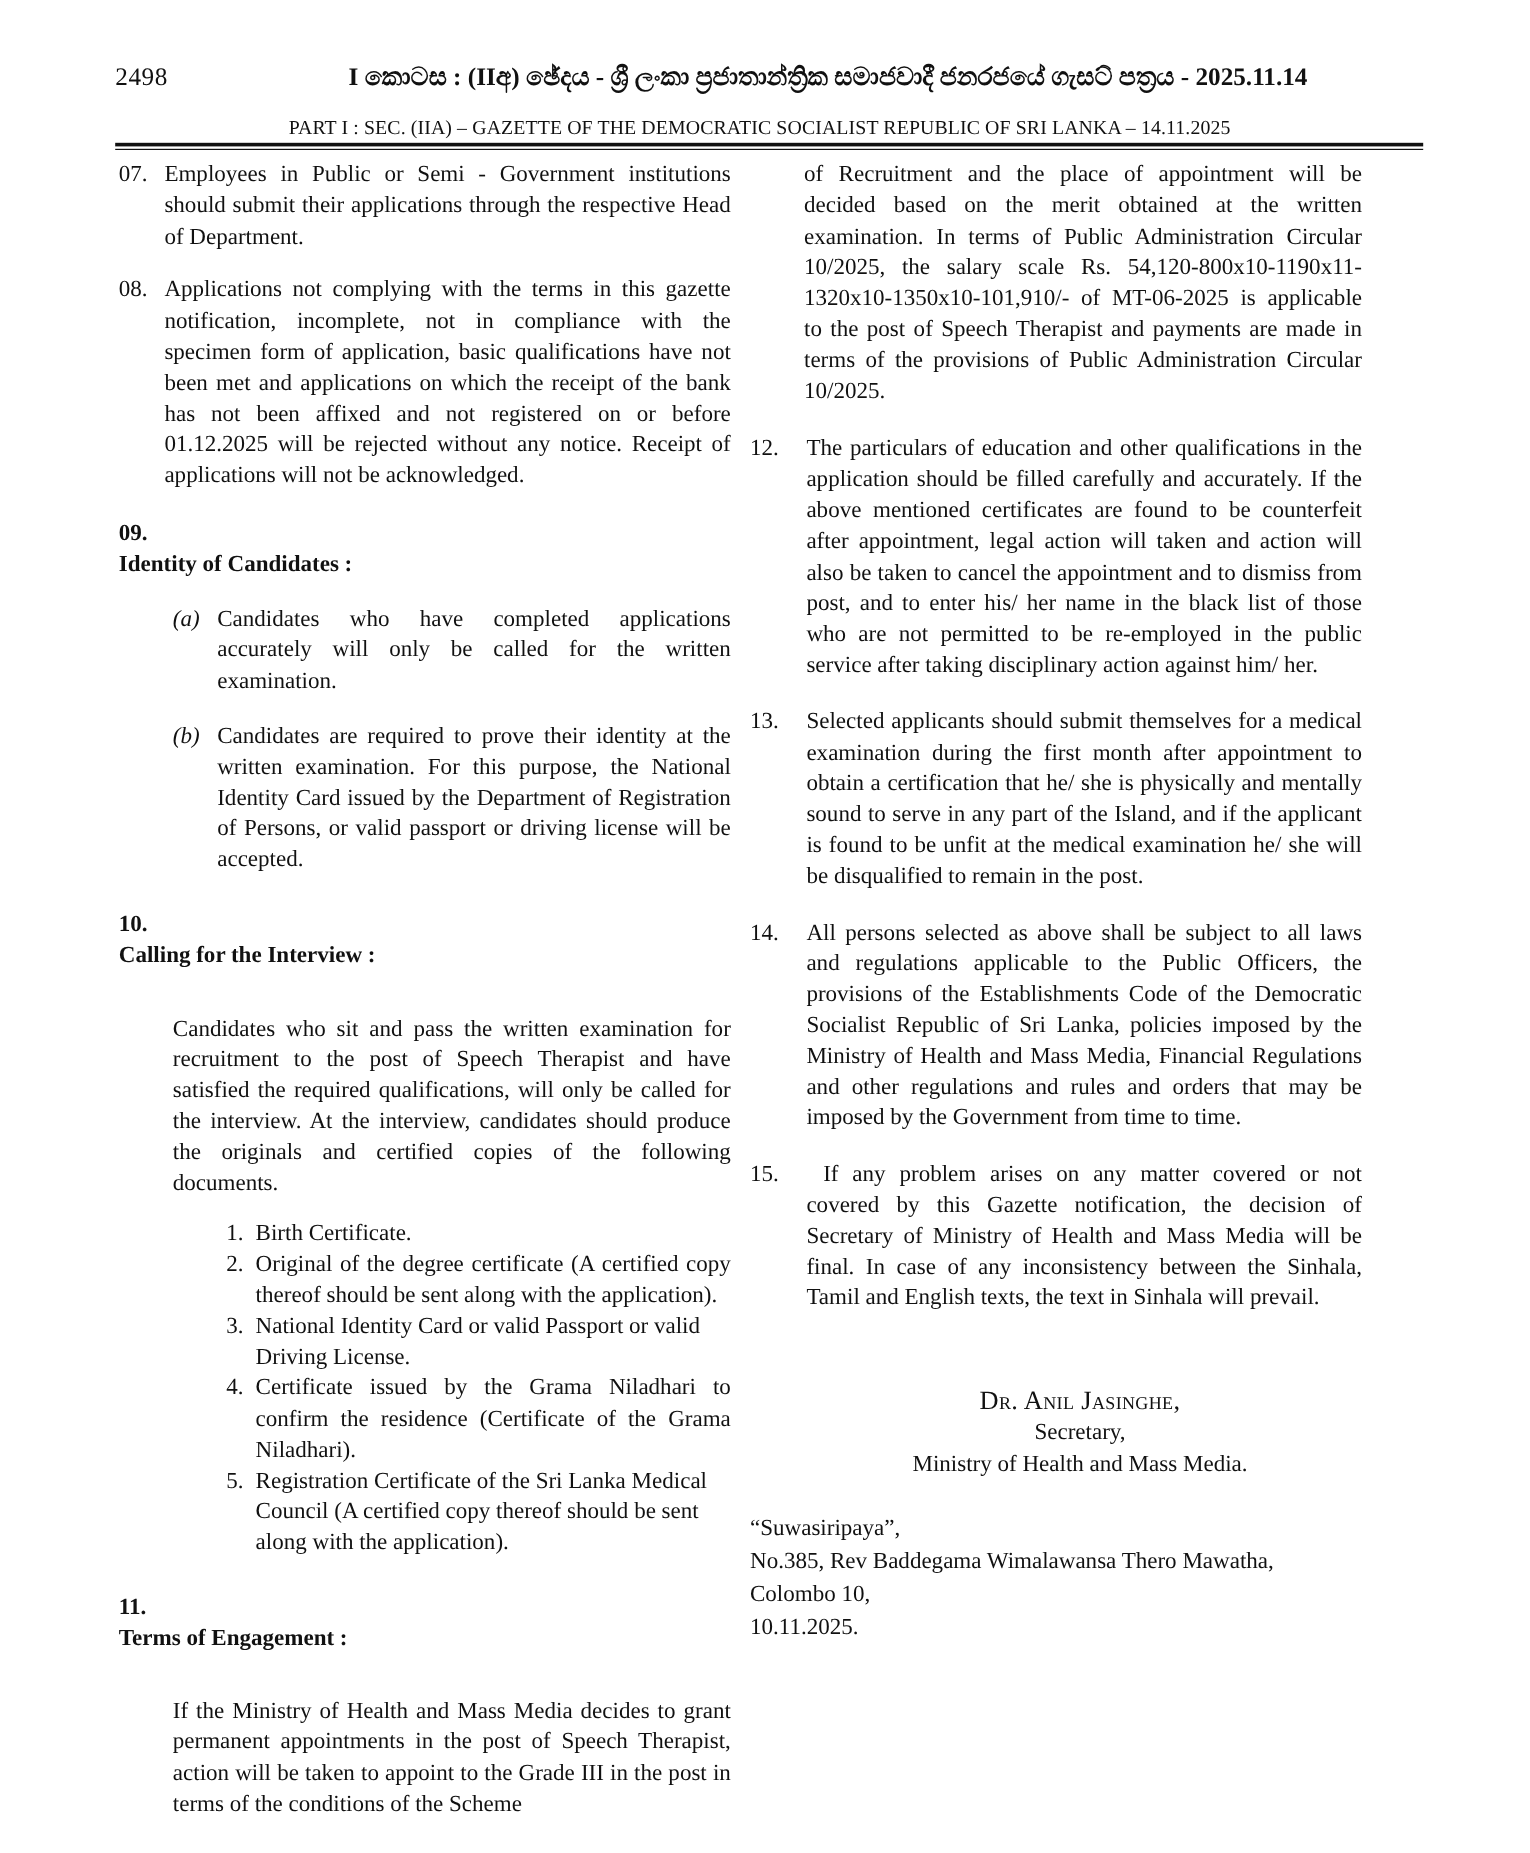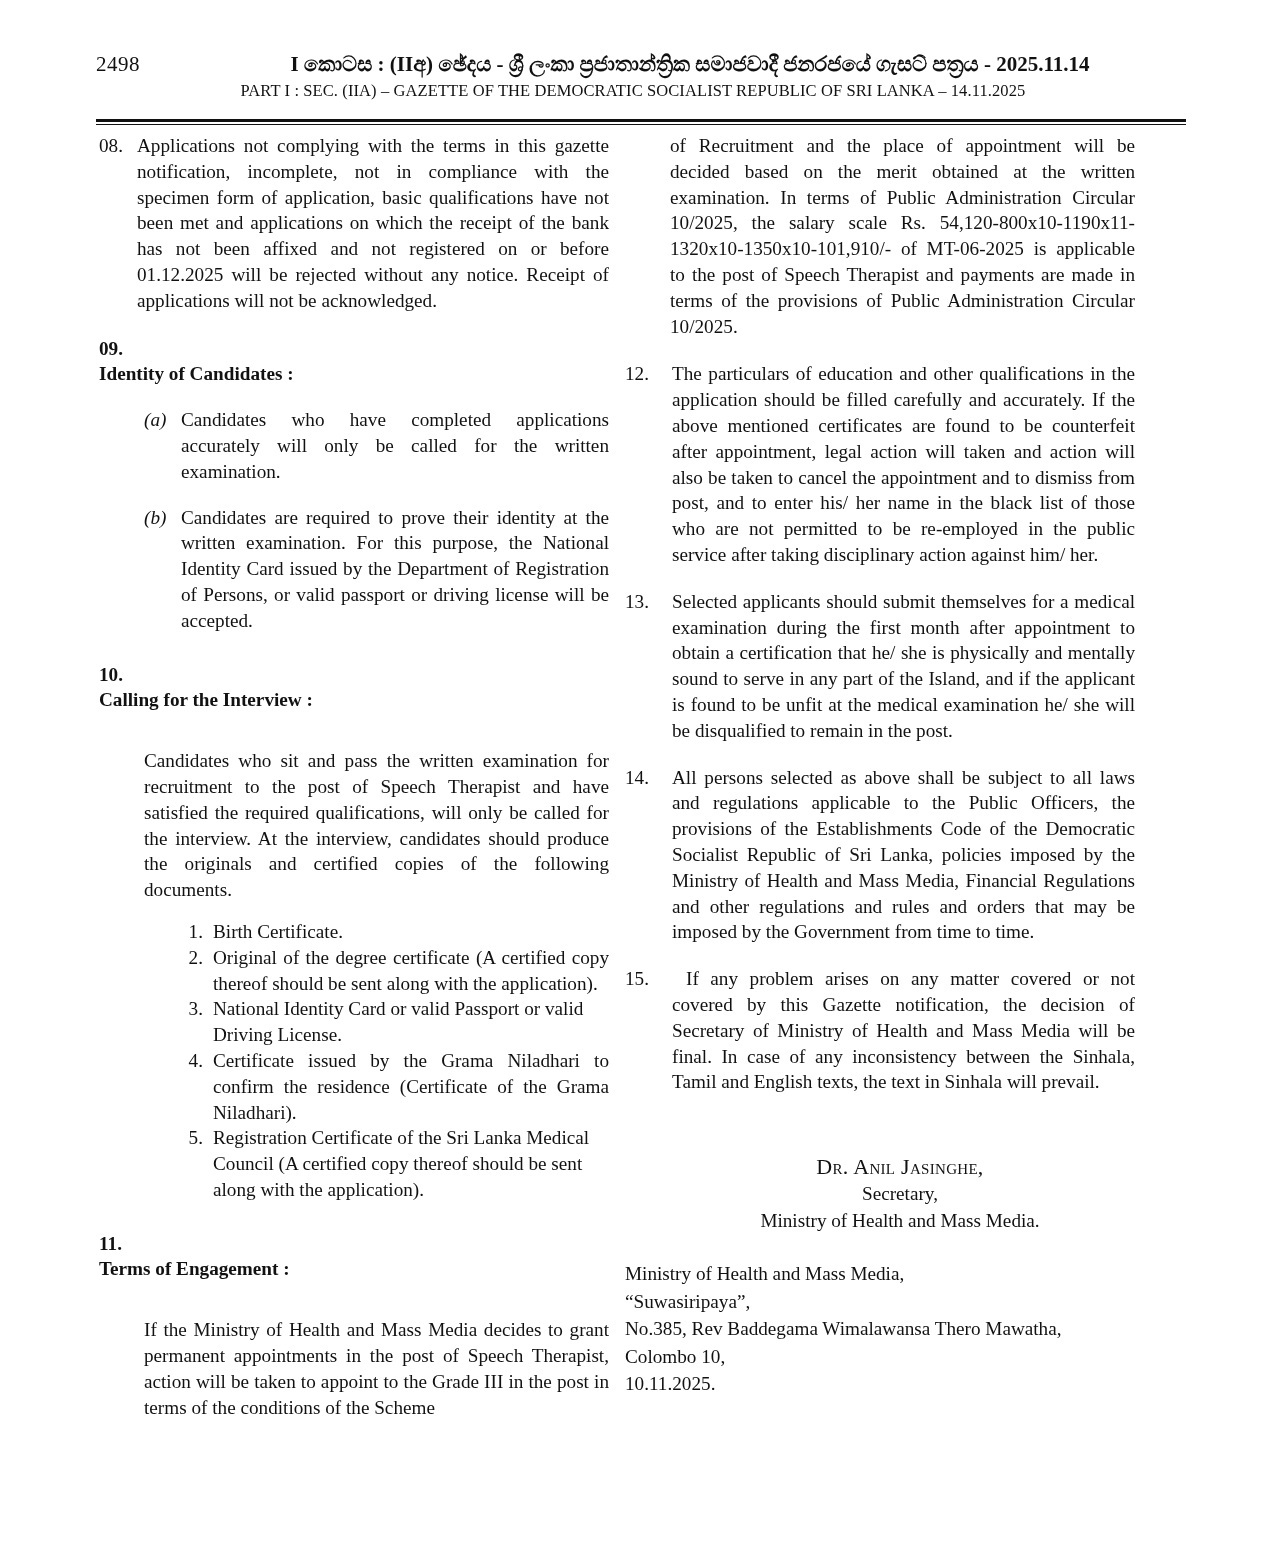--- a/index.html
+++ b/index.html
@@ -45,21 +45,21 @@
     text-align: center;
     font-size: 21px;
     font-weight: 700;
     white-space: nowrap;
     letter-spacing: 0px;
     transform: translateX(-6px);
   }
   .header-row2 {
     text-align: center;
     font-size: 16.5px;
-    margin-top: 4px;
+    margin-top: 20px;
     white-space: nowrap;
     letter-spacing: 0.1px;
     transform: translateX(-8px);
   }
   .sc {
     font-variant: small-caps;
   }
 
   .rule-thick {
     position: absolute;
@@ -211,20 +211,24 @@
       <div class="page-number">2498</div>
       <div class="header-sinhala">I කොටස : (IIඅ) ඡේදය - ශ්‍රී ලංකා ප්‍රජාතාන්ත්‍රික සමාජවාදී ජනරජයේ ගැසට් පත්‍රය - 2025.11.14</div>
     </div>
     <div class="header-row2 sc">PART I : SEC. (IIA) – GAZETTE OF THE DEMOCRATIC SOCIALIST REPUBLIC OF SRI LANKA – 14.11.2025</div>
   </div>
   <div class="rule-thick"></div>
   <div class="rule-thin"></div>
 
   <div class="col col-left">
 
+    <div class="clause">
+      <div class="num">07.</div>
+      <div class="body">Employees in Public or Semi - Government institutions should submit their applications through the respective Head of Department.</div>
+    </div>
 
     <div class="clause">
       <div class="num">08.</div>
       <div class="body">Applications not complying with the terms in this gazette notification, incomplete, not in compliance with the specimen form of application, basic qualifications have not been met and applications on which the receipt of the bank has not been affixed and not registered on or before 01.12.2025 will be rejected without any notice. Receipt of applications will not be acknowledged.</div>
     </div>
 
     <div class="heading" style="margin-top:22px;margin-bottom:20px;">
       <div class="num">09.</div>
       <div class="title">Identity of Candidates :</div>
     </div>
@@ -302,21 +306,20 @@
       <div class="body" style="text-indent:14px;">If any problem arises on any matter covered or not covered by this Gazette notification, the decision of Secretary of Ministry of Health and Mass Media will be final. In case of any inconsistency between the Sinhala, Tamil and English texts, the text in Sinhala will prevail.</div>
     </div>
 
     <div class="signature">
       <div class="name">Dr. Anil Jasinghe,</div>
       <div class="role">Secretary,</div>
       <div class="dept">Ministry of Health and Mass Media.</div>
     </div>
 
     <div class="address">
-      <div>Ministry of Health and Mass Media,</div>
       <div>“Suwasiripaya”,</div>
       <div>No.385, Rev Baddegama Wimalawansa Thero Mawatha,</div>
       <div>Colombo 10,</div>
       <div>10.11.2025.</div>
     </div>
 
   </div>
 
 </div>
 

